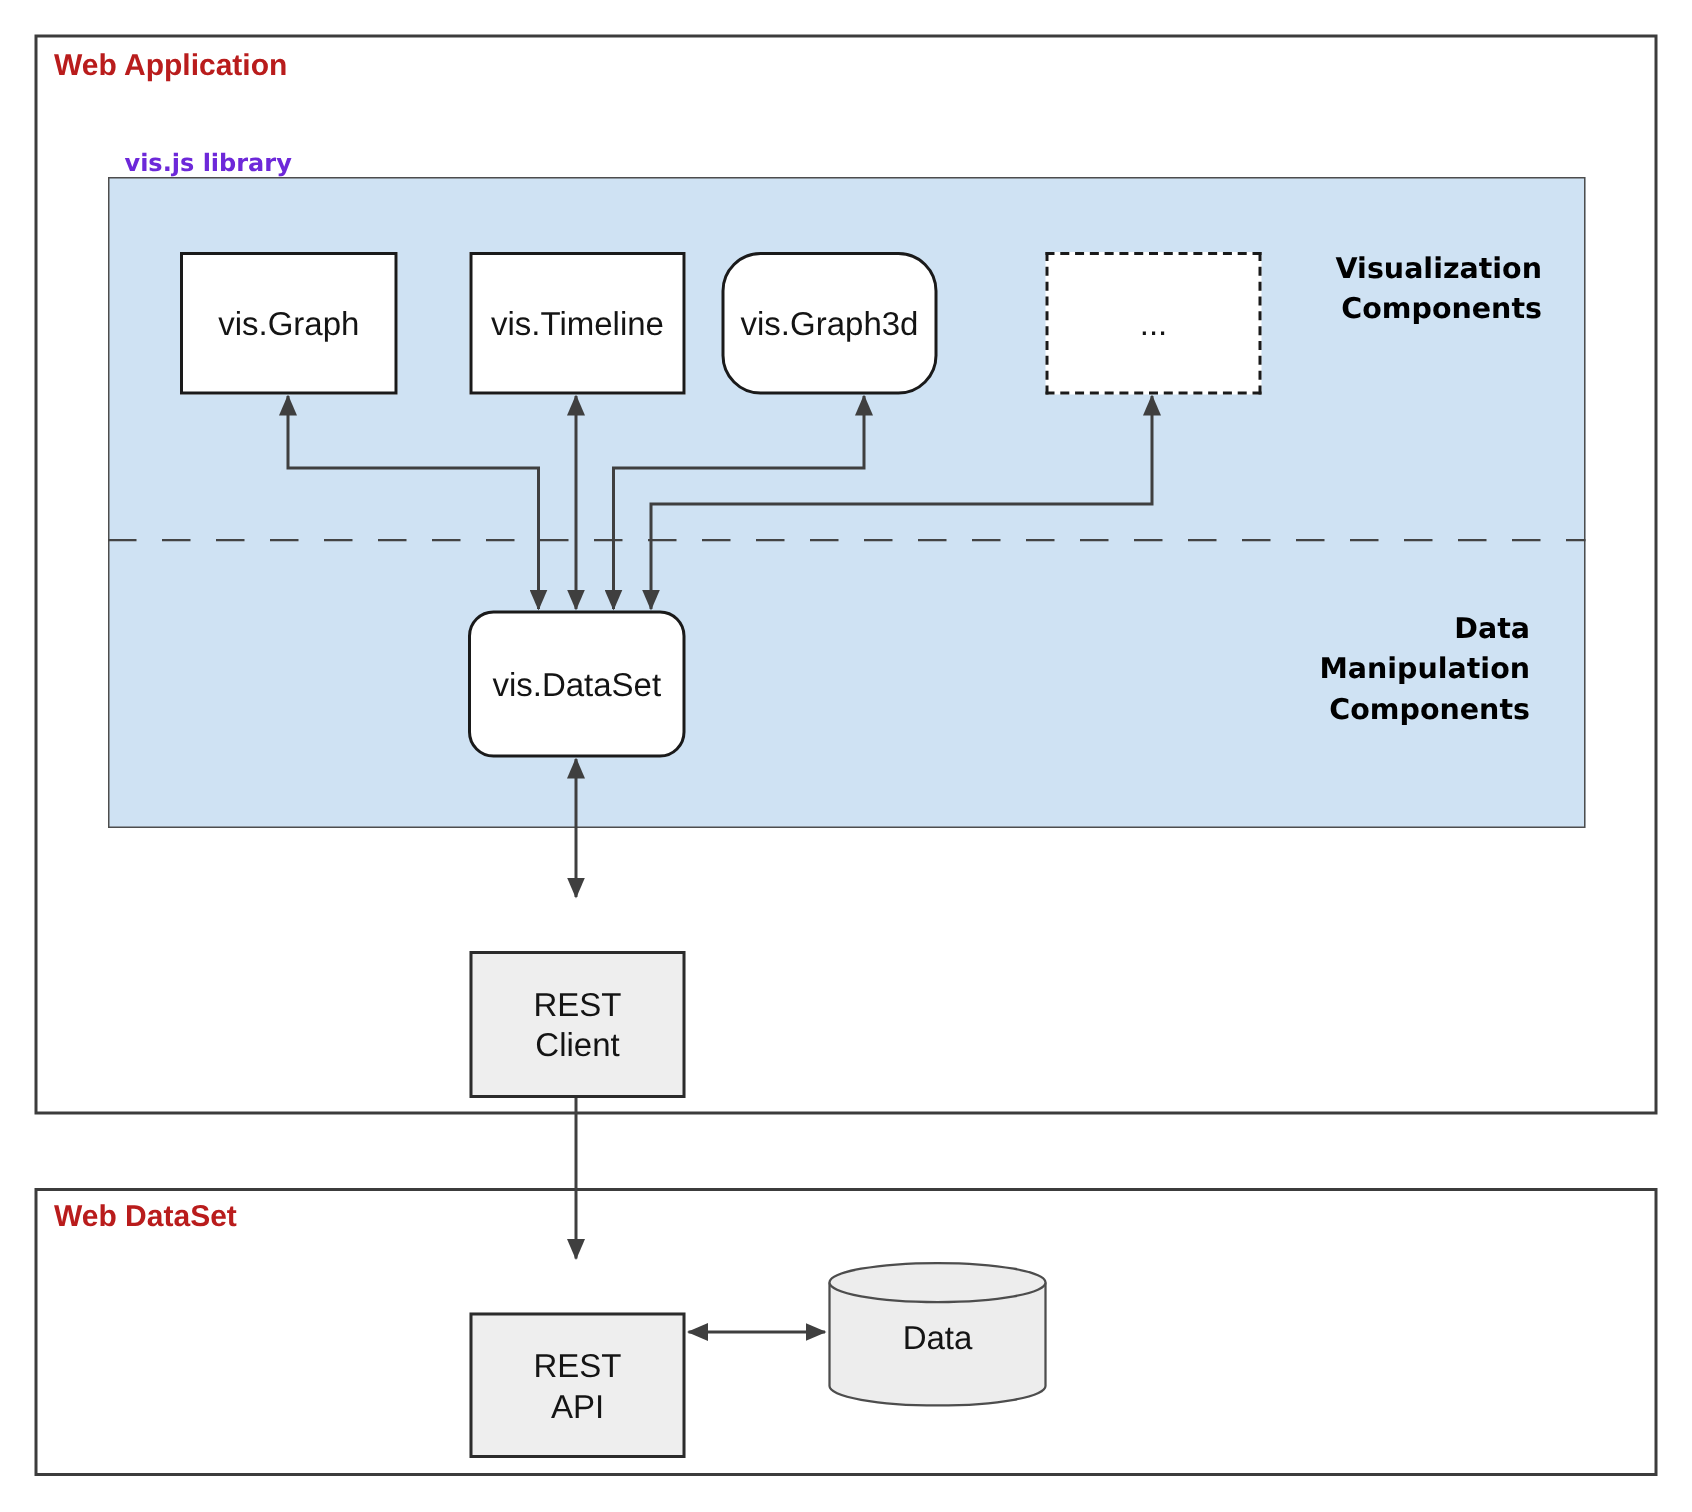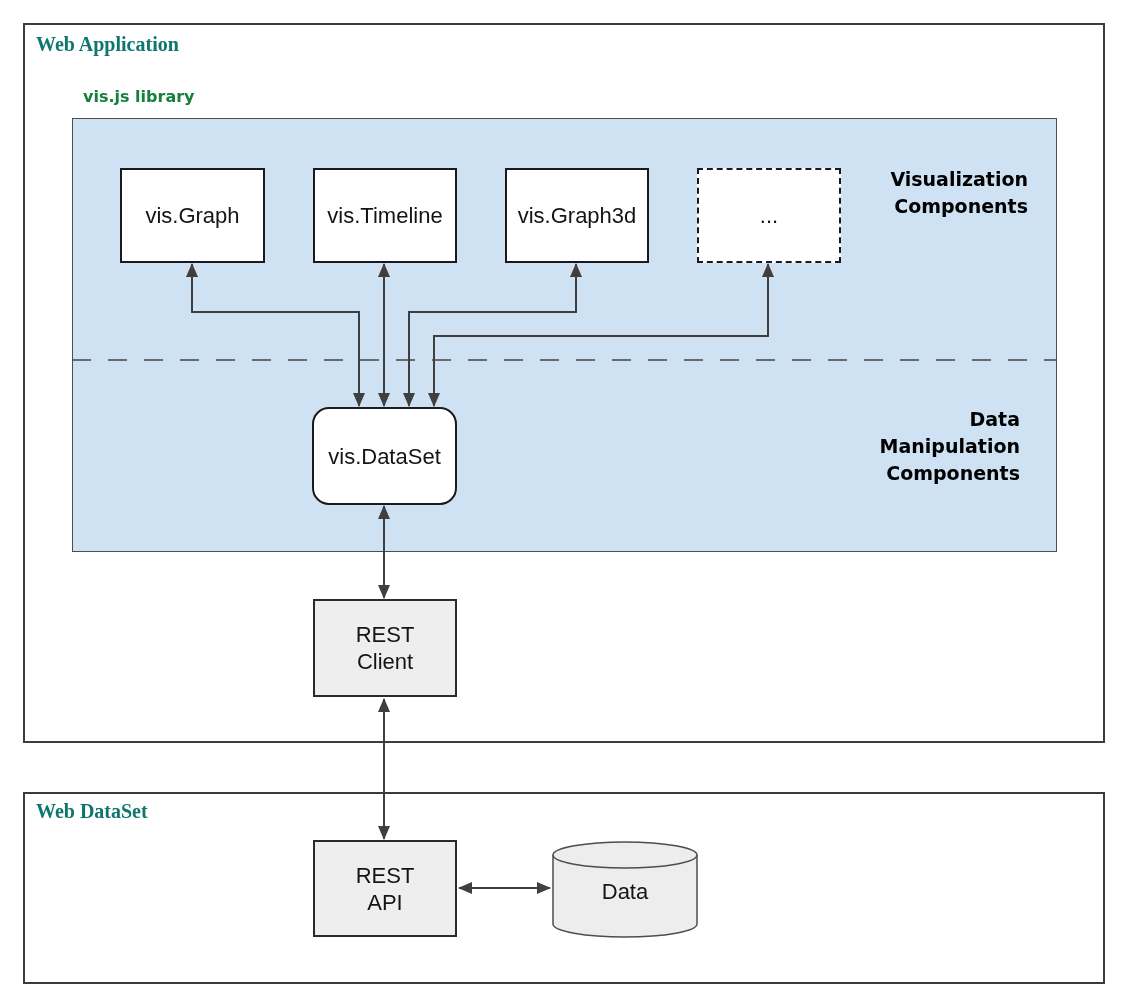--- a/index.html
+++ b/index.html
@@ -4,36 +4,36 @@
 <style>
   html,body{margin:0;padding:0;background:#ffffff;}
   #canvas{
     position:relative;width:1128px;height:1008px;background:#ffffff;
     font-family:"Liberation Sans",sans-serif;overflow:hidden;
   }
   .abs{position:absolute;box-sizing:border-box;}
   
   .outer-box{border:2px solid #3c3c3c;background:transparent;}
   .section-title{
-    font-family:Liberation Serif, serif;font-weight:bold;font-size:20px;
-    color:#0f766e;line-height:24px;white-space:nowrap;
+    font-family:Liberation Sans, sans-serif;font-weight:bold;font-size:20px;
+    color:#b91c1c;line-height:24px;white-space:nowrap;
   }
   .sub-title{
     font-family:"DejaVu Sans",sans-serif;font-weight:bold;font-size:16px;
-    color:#15803d;line-height:20px;white-space:nowrap;
+    color:#6d28d9;line-height:20px;white-space:nowrap;margin-top:12px;
   }
   .panel-blue{background:#cfe2f3;border:1px solid #4d4d4d;}
   
   .node{
     background:#ffffff;border:2px solid #1a1a1a;color:#141414;
     display:flex;align-items:center;justify-content:center;text-align:center;
     font-size:22px;line-height:27px;white-space:pre-line;
   }
   .node.dashed{border-style:dashed;}
-  .node.gray{background:#eeeeee;border-color:#2b2b2b;}
+  .node.gray{background:#eeeeee;border-color:#2b2b2b;margin-top:35px;}
   
   .side-label{
     font-family:"DejaVu Sans",sans-serif;font-weight:bold;font-size:19px;
     color:#000000;line-height:27px;white-space:pre-line;
   }
   .side-label.centered{text-align:right;}
   .side-label.right{text-align:right;}
   .cyl-label{
     color:#141414;font-size:22px;display:flex;align-items:center;
     justify-content:center;
@@ -83,21 +83,21 @@
   <div class="abs section-title" style="left:36px;top:32px;">Web Application</div>
 
   <div class="abs sub-title" style="left:83px;top:87px;">vis.js library</div>
 
   <div class="abs section-title" style="left:36px;top:799px;">Web DataSet</div>
 
   <div class="abs node" style="left:120px;top:168px;width:145px;height:95px;">vis.Graph</div>
 
   <div class="abs node" style="left:313px;top:168px;width:144px;height:95px;">vis.Timeline</div>
 
-  <div class="abs node" style="left:505px;top:168px;width:144px;height:95px;">vis.Graph3d</div>
+  <div class="abs node" style="left:481px;top:168px;width:144px;height:95px;border-radius:26px;">vis.Graph3d</div>
 
   <div class="abs node dashed" style="left:697px;top:168px;width:144px;height:95px;">...</div>
 
   <div class="abs side-label centered" style="left:856px;top:166px;width:172px;">Visualization
 Components</div>
 
   <div class="abs side-label right" style="right:108px;top:406px;">Data
 Manipulation
 Components</div>
 

